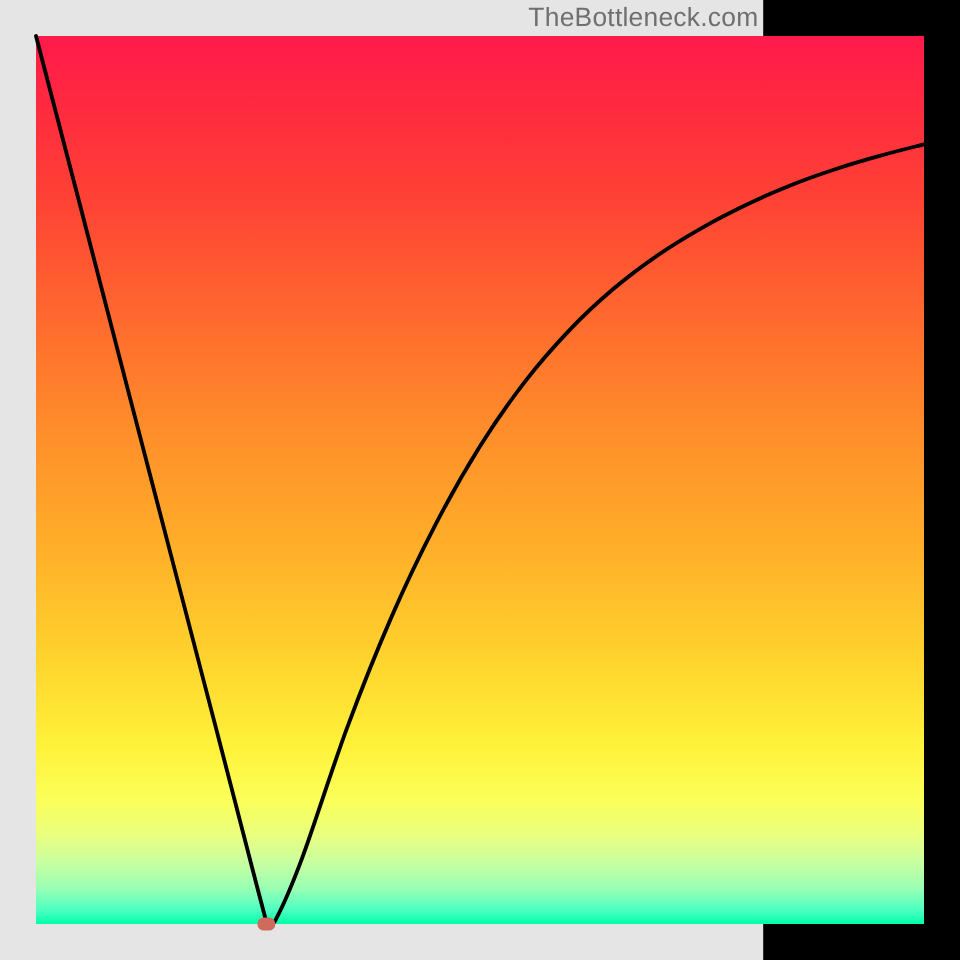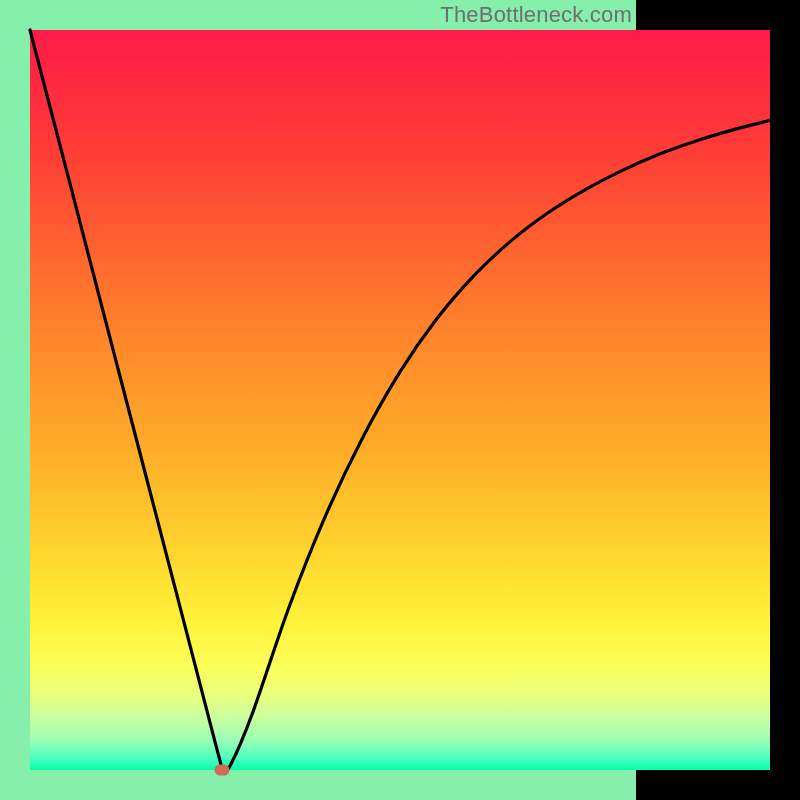--- a/index.html
+++ b/index.html
@@ -8,21 +8,21 @@
     width: 800px;
     height: 800px;
     background: #000;
     font-family: Arial, Helvetica, sans-serif;
     overflow: hidden;
   }
   .outer {
     position: relative;
     width: 636px;
     height: 800px;
-    background: #86efac;
+    background: #e5e5e5;
     text-align: right;
   }
   .plot-area {
     position: absolute;
     left: 30px;
     top: 30px;
     width: 740px;
     height: 740px;
     background: linear-gradient(to bottom,
       #ff1a4b 0%,

